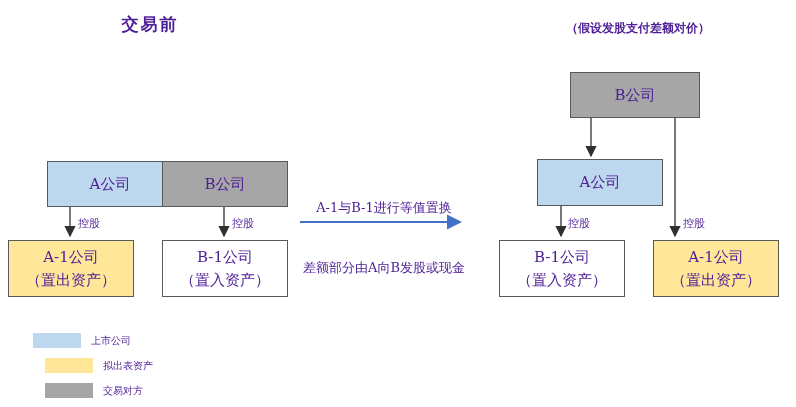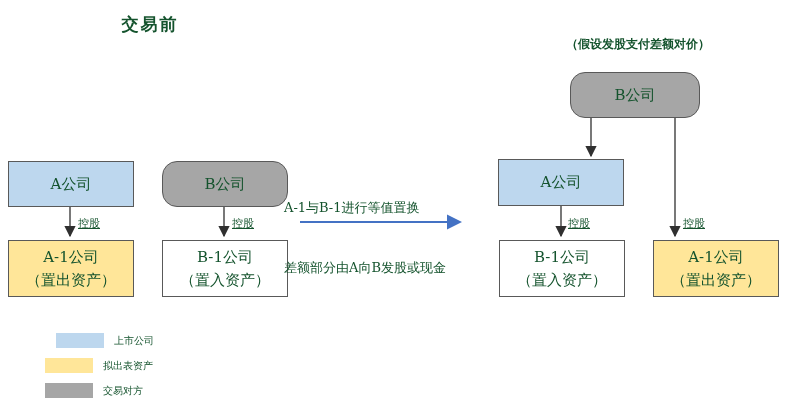--- a/index.html
+++ b/index.html
@@ -1,34 +1,34 @@
 <!DOCTYPE html>
 <html><head>
 <meta charset="utf-8">
 <style>
   html,body{margin:0;padding:0;background:#fff;}
   #canvas{
     position:relative;width:796px;height:407px;background:#ffffff;overflow:hidden;
-    font-family:"DejaVu Serif","Liberation Serif",serif;color:#14532d;
+    font-family:"DejaVu Serif","Liberation Serif",serif;color:#4c1d95;
   }
   .abs{position:absolute;}
   .title{font-size:17px;font-weight:bold;text-align:center;letter-spacing:2px;}
   .subtitle{font-size:12px;font-weight:bold;text-align:center;}
   .box{
     position:absolute;border:1px solid #595959;box-sizing:border-box;
     display:flex;flex-direction:column;align-items:center;justify-content:center;
     font-size:15px;line-height:23px;text-align:center;
   }
-  .box-blue{background:#BDD7EE;}
-  .box-gray{background:#A6A6A6;border-radius:15px;}
+  .box-blue{background:#BDD7EE;margin-left:39px;}
+  .box-gray{background:#A6A6A6;}
   .box-yellow{background:#FFE699;align-items:center;}
   .box-white{background:#ffffff;}
-  .edge-label{position:absolute;font-size:11px;white-space:nowrap;text-decoration:underline;}
+  .edge-label{position:absolute;font-size:11px;white-space:nowrap;}
   .edge-label-long{position:absolute;font-size:12px;white-space:nowrap;}
-  .mid-text{position:absolute;width:200px;text-align:left;font-size:13px;white-space:nowrap;}
+  .mid-text{position:absolute;width:200px;text-align:center;font-size:13px;white-space:nowrap;}
   #wires{position:absolute;left:0;top:0;width:796px;height:407px;pointer-events:none;}
   .legend-row{position:absolute;display:flex;align-items:center;}
   .legend-swatch{width:48px;height:15px;margin-right:10px;}
   .legend-label{font-size:10px;}
 </style>
 </head>
 <body>
 
 <div id="canvas">
 
@@ -68,21 +68,21 @@
   </div>
 
   <div class="box box-white" style="left:162px;top:240px;width:126px;height:57px;">
     <span>B-1公司</span>
     <span>（置入资产）</span>
   </div>
 
   <div class="mid-text" style="left:284px;top:199px;">A-1与B-1进行等值置换</div>
   <div class="mid-text" style="left:284px;top:231px;margin-top:28px;">差额部分由A向B发股或现金</div>
 
-  <div class="abs subtitle" style="left:548px;top:36px;width:180px;">（假设发股支付差额对价）</div>
+  <div class="abs subtitle" style="left:548px;top:20px;width:180px;">（假设发股支付差额对价）</div>
 
   <div class="box box-gray" style="left:570px;top:72px;width:130px;height:46px;">
     <span>B公司</span>
   </div>
 
 
   <div class="box box-blue" style="left:498px;top:159px;width:126px;height:47px;">
     <span>A公司</span>
   </div>
 
@@ -92,21 +92,21 @@
   <div class="box box-white" style="left:499px;top:240px;width:126px;height:57px;">
     <span>B-1公司</span>
     <span>（置入资产）</span>
   </div>
 
   <div class="box box-yellow" style="left:653px;top:240px;width:126px;height:57px;">
     <span>A-1公司</span>
     <span>（置出资产）</span>
   </div>
 
-  <div class="legend-row" style="left:56px;top:333px;justify-content:space-between;">
+  <div class="legend-row" style="left:33px;top:333px;justify-content:space-between;">
     <span class="legend-swatch" style="background: rgb(189, 215, 238);"></span>
     <span class="legend-label">上市公司</span>
   </div>
   <div class="legend-row" style="left:45px;top:358px;">
     <span class="legend-swatch" style="background: rgb(255, 230, 153);"></span>
     <span class="legend-label">拟出表资产</span>
   </div>
   <div class="legend-row" style="left:45px;top:383px;">
     <span class="legend-swatch" style="background: rgb(166, 166, 166);"></span>
     <span class="legend-label">交易对方</span>

